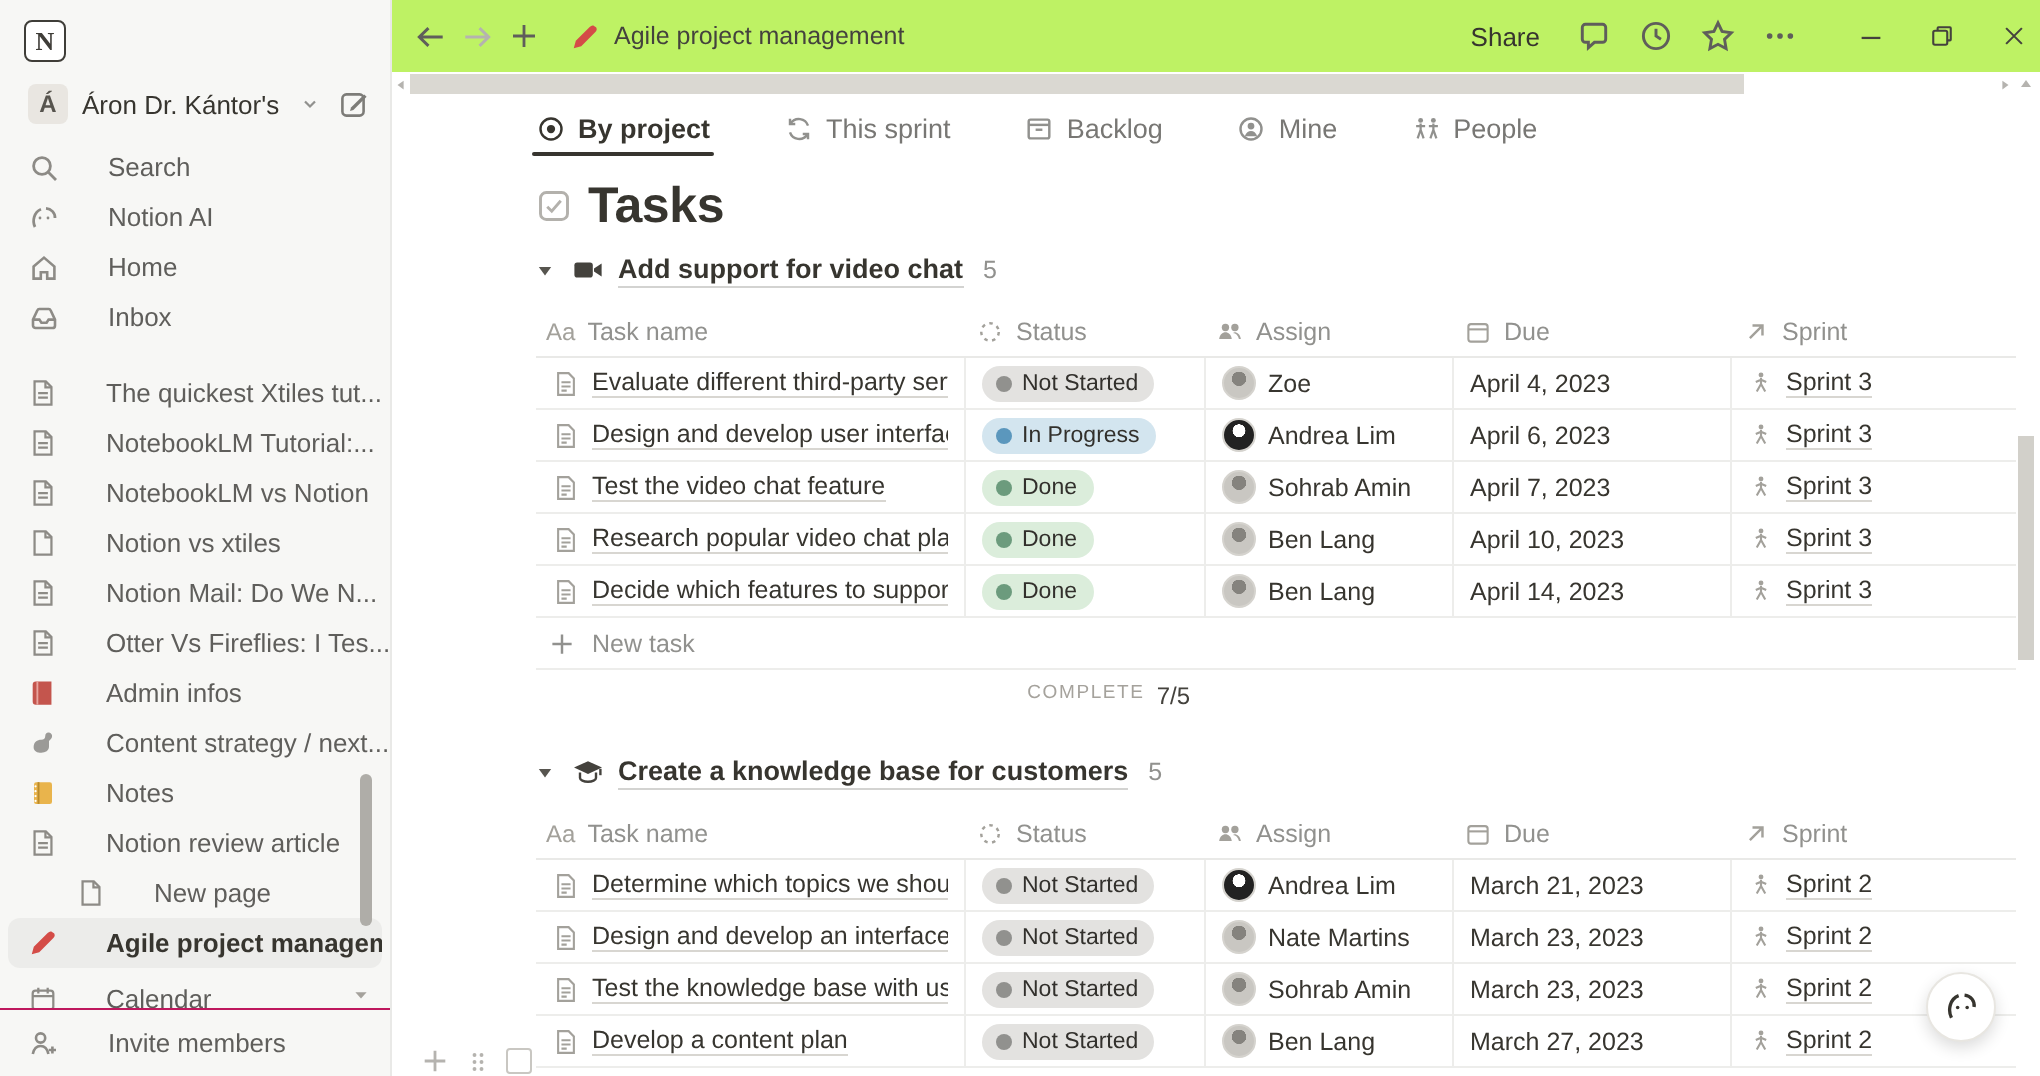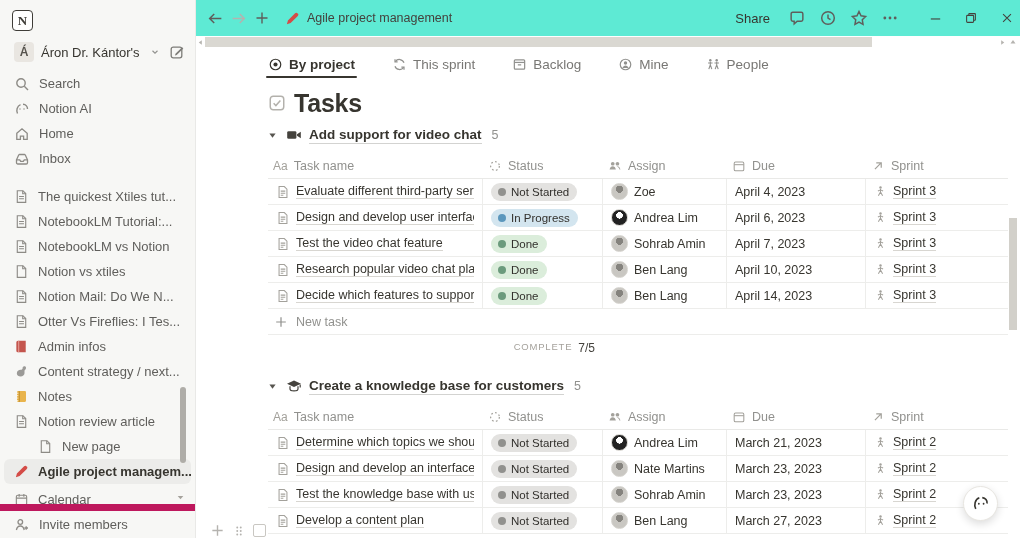--- a/index.html
+++ b/index.html
@@ -9,35 +9,35 @@
 
   
   .sidebar { position:absolute; left:0; top:0; bottom:0; width:196px; background:#F7F7F5; border-right:1px solid #E9E9E7; display:flex; flex-direction:column; }
   .logo-row { padding:10px 0 4px 12px; }
   .nlogo { width:21px; height:21px; border:1.6px solid #3F3D38; border-radius:4px; display:flex; align-items:center; justify-content:center; font-family:"Liberation Serif",serif; font-weight:bold; font-size:13px; color:#3F3D38; background:#fff; }
   .workspace-row { display:flex; align-items:center; gap:7px; padding:7px 10px 7px 14px; cursor:pointer; }
   .ws-avatar { width:20px; height:20px; border-radius:4px; background:#E9E6E1; color:#57544E; font-size:12px; font-weight:bold; display:flex; align-items:center; justify-content:center; flex:none; }
   .ws-name { flex:1; font-size:13px; font-weight:500; color:#37352F; white-space:nowrap; overflow:hidden; }
   .ws-chev { color:#91918E; flex:none; }
   .ws-compose { color:#7D7C78; flex:none; margin-left:2px; }
-  .nav-item, .page-item { display:flex; align-items:center; gap:9px; height:25px; padding:0 8px 0 14px; font-size:13px; color:#5F5E5B; white-space:nowrap; overflow:hidden; cursor:pointer; }
+  .nav-item, .page-item { display:flex; align-items:center; gap:24px; height:25px; padding:0 8px 0 14px; font-size:13px; color:#5F5E5B; white-space:nowrap; overflow:hidden; cursor:pointer; }
   .nav-item .ic, .page-item .ic { color:#8D8B86; flex:none; }
   .nav-list { padding-top:2px; }
   .pages { margin-top:13px; position:relative; flex:1; overflow:hidden; }
   .page-item.lvl1 { }
   .page-item.lvl2 { padding-left:38px; }
   .page-item.selected { background:#ECECEA; border-radius:6px; margin:0 4px; padding-left:10px; color:#37352F; font-weight:600; }
   .side-scrollthumb { position:absolute; right:9px; top:203px; width:6px; height:76px; background:#AFADA8; border-radius:3px; }
   .scroll-more-chev { position:absolute; right:10px; bottom:36px; color:#A5A29C; }
   .calendar-row { height:17px; overflow:hidden; }
-  .sidebar-footer { border-top:7px solid #be185d; height:34px; display:flex; align-items:center; background:#F7F7F5; }
+  .sidebar-footer { border-top:1px solid #be185d; height:34px; display:flex; align-items:center; background:#F7F7F5; }
   .sidebar-footer .nav-item { height:34px; }
 
   
-  .titlebar { position:absolute; left:196px; right:0; top:0; height:36px; background:#5eead4; display:flex; align-items:center; padding-left:8px; }
+  .titlebar { position:absolute; left:196px; right:0; top:0; height:36px; background:#bef264; display:flex; align-items:center; padding-left:8px; }
   .tb-btn { width:23px; height:23px; display:flex; align-items:center; justify-content:center; color:#5F5E5B; cursor:pointer; }
   .tb-btn.dim { color:#B5B3AF; }
   .tab-title { display:flex; align-items:center; gap:7px; margin-left:12px; cursor:pointer; }
   .tab-title .txt { font-size:12.5px; color:#44423D; }
   .tb-spacer { flex:1; }
   .share { font-size:13px; color:#37352F; margin-right:16px; cursor:pointer; }
   .tb-ic { width:22px; height:22px; display:flex; align-items:center; justify-content:center; color:#5F5E5B; margin-right:9px; cursor:pointer; }
   .win-ic { width:26px; height:26px; display:flex; align-items:center; justify-content:center; color:#44423D; margin-left:10px; cursor:pointer; }
   .win-ic.first { margin-left:12px; }
 

